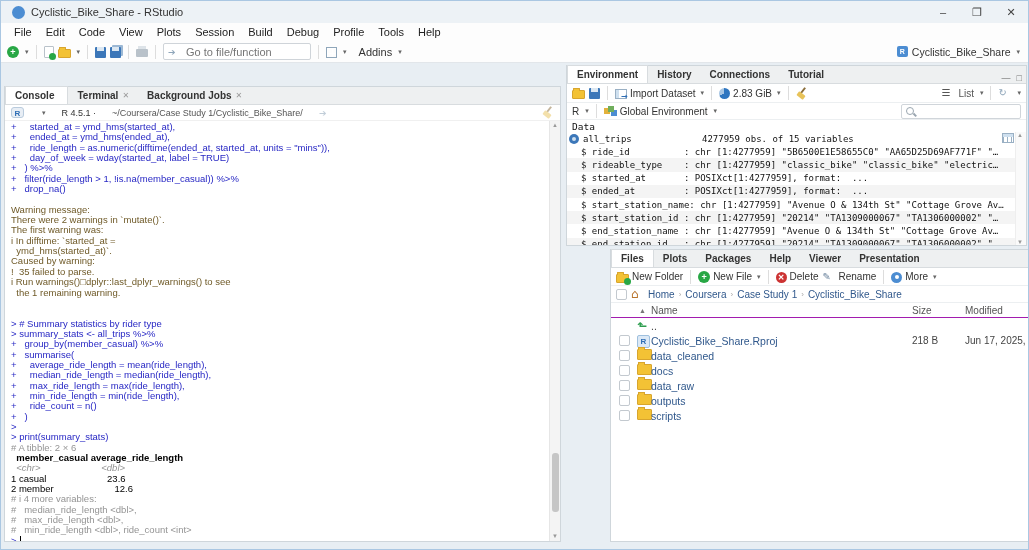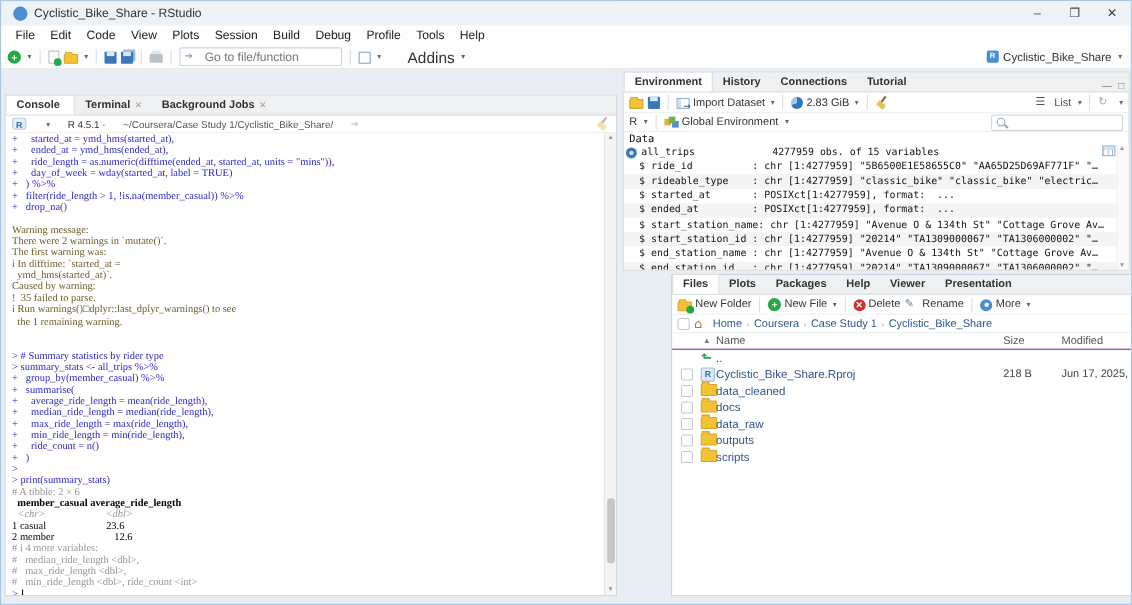--- a/index.html
+++ b/index.html
@@ -81,21 +81,21 @@
   .tabbar{height:18px;background:#eef0f1;border-bottom:1px solid #d8dcdf;display:flex;align-items:flex-end;box-sizing:border-box;}
   .tab{height:17px;line-height:17px;padding:0 9px;font-size:10px;font-weight:bold;color:#333;display:flex;align-items:center;gap:4px;}
   .tab.active{background:#fff;border:1px solid #d8dcdf;border-bottom:none;}
   .tclose{color:#999;font-size:8px;font-weight:normal;}
 
   
   #src-pane{left:3px;top:64px;width:557px;height:18px;border:1px solid #cfd6db;background:#eef0f1;display:flex;align-items:center;padding:0 6px;box-sizing:border-box;}
   #console-pane{left:3px;top:85px;width:557px;height:456px;}
   .cverrow{height:15px;display:flex;align-items:center;gap:16px;padding:0 6px;font-size:9px;color:#333;border-bottom:1px solid #f0f0f0;}
   .cbody{position:absolute;left:0;top:34px;right:0;bottom:0;overflow:hidden;padding:1px 0 0 6px;}
-  .cl{white-space:pre;font-family:Liberation Serif, serif;font-size:9.5px;line-height:10.35px;min-height:10.35px;color:#000;}
+  .cl{white-space:pre;font-family:Liberation Sans, sans-serif;font-size:9.5px;line-height:10.35px;min-height:10.35px;color:#000;}
   .cl.code{color:#2727c4;}
   .cl.msg{color:#6f5a28;}
   .cl.meta{color:#949494;}
   .cl.metai{color:#949494;font-style:italic;}
   .cl.outb{font-weight:bold;}
   .promptline{display:flex;}
   .cursor{width:1px;height:10px;background:#000;display:inline-block;margin-left:1px;}
   .vscroll{position:absolute;right:0;top:0;bottom:0;width:10px;background:#f4f4f4;border-left:1px solid #e6e6e6;}
   .vscroll .sarr{position:absolute;left:0;width:10px;height:9px;color:#999;font-size:6px;text-align:center;line-height:9px;}
   .vscroll .thumb{position:absolute;left:1.5px;width:7px;border-radius:3px;background:#c6c6c6;}
@@ -185,21 +185,21 @@
     <span class="tsep"></span>
     <span class="ic ic-print"></span>
     <span class="tsep"></span>
     <div class="goto">
       <span class="ic ic-arrow"></span>
       <input placeholder="Go to file/function" style="">
     </div>
     <span class="tsep"></span>
     <span class="ic ic-grid"></span>
     <span class="caret">▾</span>
-    <span style="font-size:14px;color:#333;margin-left:20px;">Addins</span>
+    <span style="font-size:11px;color:#333;margin-left:8px;">Addins</span>
     <span class="caret">▾</span>
     <div class="projchip">
       <span class="ic ic-cube"></span>
       <span>Cyclistic_Bike_Share</span>
       <span class="caret">▾</span>
     </div>
   </div>
 
   <div id="src-pane">
     <span class="ptitle">Source</span>

